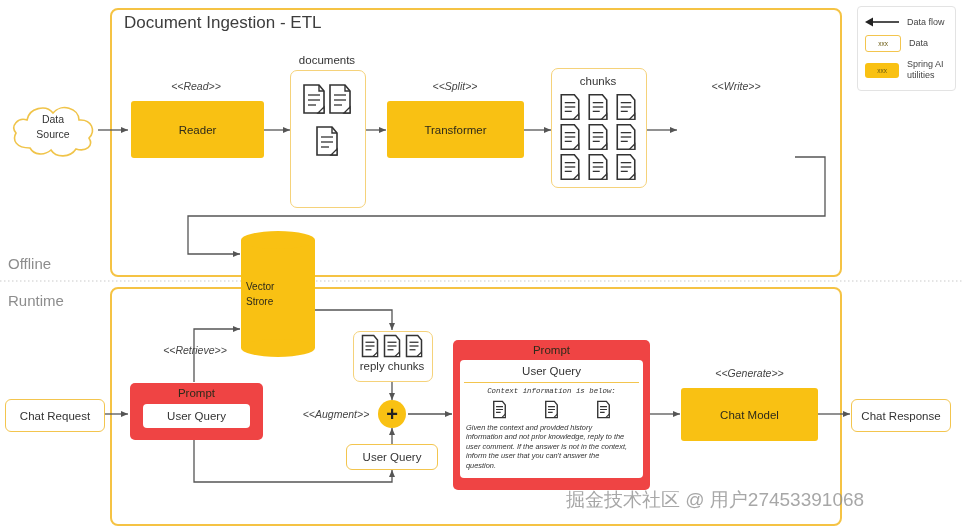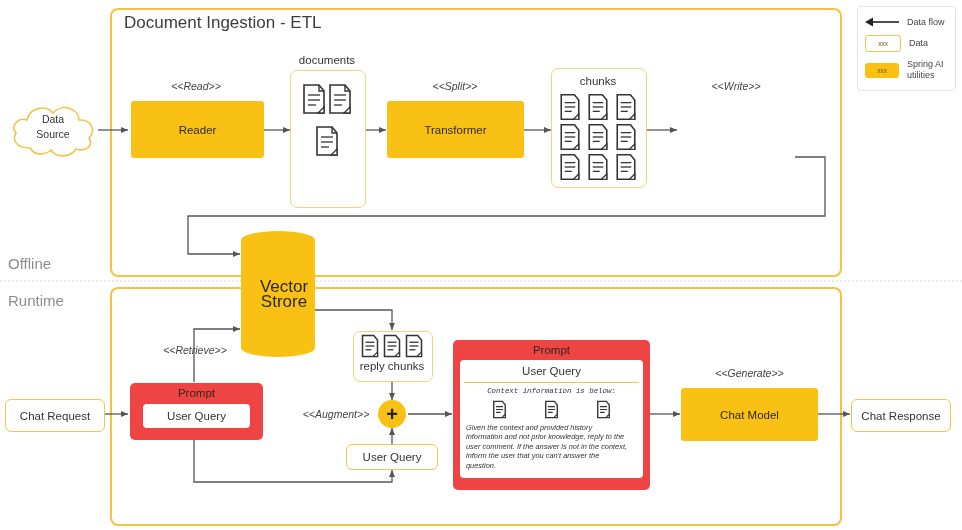--- a/index.html
+++ b/index.html
@@ -26,22 +26,22 @@
   .bin{position:absolute;border:1.5px solid #F5D27A;border-radius:7px;background:#fff;}
   .bin-label{position:absolute;width:100%;text-align:center;font-size:11.5px;color:#333;}
   .docs{position:absolute;display:flex;flex-wrap:wrap;justify-content:center;}
 
   
   .cyl{position:absolute;}
   .cyl .body{position:absolute;left:0;right:0;top:9px;bottom:9px;background:#F9C113;}
   .cyl .cap{position:absolute;left:0;width:100%;height:18px;border-radius:50%;background:#F9C113;}
   .cyl .cap.top{top:0;}
   .cyl .cap.bot{bottom:0;}
-  .cyl .txt{position:absolute;left:12px;right:0;top:50%;transform:translateY(-50%);
-            text-align:center;font-size:17px;color:#2e2a1a;line-height:15px;}
+  .cyl .txt{position:absolute;left:5px;right:0;top:50%;transform:translateY(-50%);
+            font-size:10px;color:#2e2a1a;line-height:15px;}
 
   
   .plus{position:absolute;width:28px;height:28px;border-radius:50%;background:#F9C113;
         display:flex;align-items:center;justify-content:center;font-size:20px;
         color:#222;line-height:1;font-weight:bold;}
 
   
   .prompt-box{position:absolute;background:#ef4444;border-radius:5px;box-sizing:border-box;}
   .prompt-hdr{text-align:center;font-size:11.5px;color:#2e2a1a;padding-top:4px;}
   .inner-white{background:#fff;border-radius:4px;box-sizing:border-box;}
@@ -386,14 +386,15 @@
       <span class="legend-txt">Data</span>
     </div>
     <div class="legend-row">
       <span class="swatch sol">
         <span>xxx</span>
       </span>
       <span class="legend-txt" style="max-width:44px;">Spring AI utilities</span>
     </div>
   </div>
 
+  <div class="watermark" style="left:566px;top:487px;">掘金技术社区 @ 用户27453391068</div>
 
 </div>
 
 </body></html>

